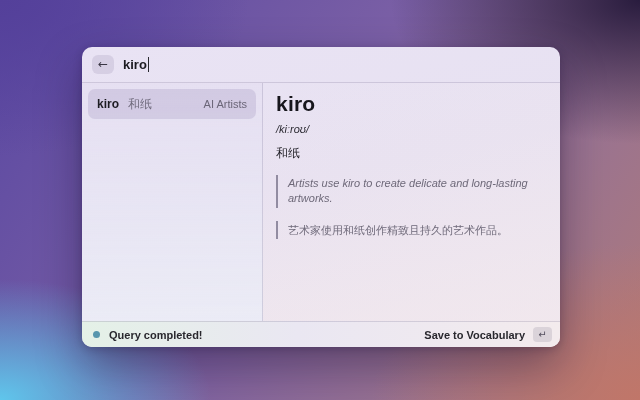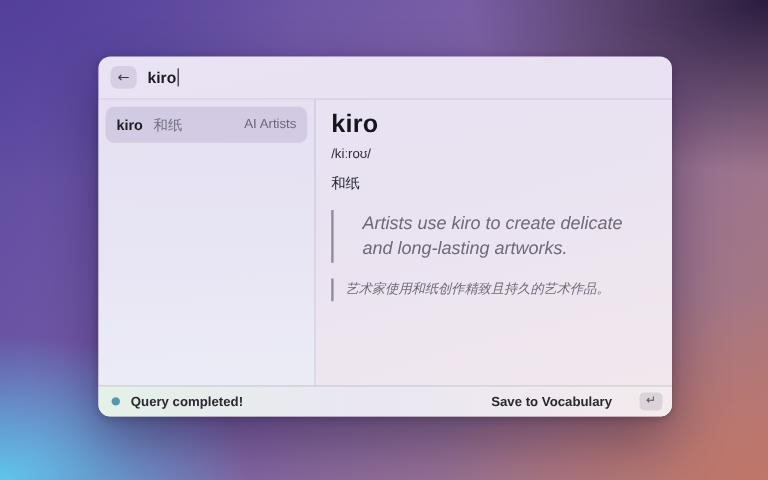--- a/index.html
+++ b/index.html
@@ -58,51 +58,51 @@
   }
   .result-item.selected { background: rgba(122, 103, 160, 0.18); }
   .result-item .w { font-weight: 700; color: #1d1c22; }
   .result-item .t { margin-left: 9px; color: #716c7e; }
   .result-item .badge { margin-left: auto; font-size: 11px; color: #6b6678; }
   .content {
     flex: 1; padding: 9px 14px 10px 13px; overflow: hidden;
     background: linear-gradient(160deg, rgba(255,255,255,0) 0%, rgba(244, 233, 236, 0.45) 100%);
   }
   .entry-title { font-size: 21px; font-weight: 700; color: #17161c; letter-spacing: 0.2px; }
-  .phonetic { margin-top: 7px; font-size: 11px; color: #2c2b33; }
+  .phonetic { margin-top: 7px; font-size: 11px; font-style: italic; color: #2c2b33; }
   .definition {
     margin-top: 10px; font-size: 11.5px; font-style: italic; font-weight: 500;
     color: #343339; line-height: 1.55; max-width: 296px;
   }
   .zh-word { margin-top: 10px; font-size: 12px; font-weight: 500; color: #201f26; }
   blockquote {
     margin-top: 13px; border-left: 2px solid #928ca1; padding: 1px 0 1px 10px;
     max-width: 290px;
   }
-  .example-en { font-size: 15px; font-style: italic; color: #6e6979; line-height: 1.4; margin-left: 14px; }
-  .example-zh { font-size: 11px; color: #6e6979; line-height: 1.5; font-style: italic; }
+  .example-en { font-size: 11px; font-style: italic; color: #6e6979; line-height: 1.4; }
+  .example-zh { font-size: 11px; color: #6e6979; line-height: 1.5; }
   .note {
     margin-top: 15px; font-size: 11.5px; font-style: italic; font-weight: 500;
     color: #2e2d34; line-height: 1.6; max-width: 300px;
   }
   .footer {
     flex: 0 0 26px; height: 26px;
     border-top: 1px solid rgba(110, 100, 135, 0.22);
     background: linear-gradient(90deg, #e4f1e7 0%, #eae7f2 45%, #f3ebed 100%);
     display: flex; align-items: center;
     padding: 0 8px 0 11px;
     font-size: 11px;
   }
   .status-dot {
     width: 7px; height: 7px; border-radius: 50%;
     background: var(--status_dot); margin-right: 9px;
   }
   .status-text { font-weight: 700; color: #29282e; text-align: center; }
   .footer-action {
-    margin-left: auto; display: flex; align-items: center; gap: 23px;
+    margin-left: auto; display: flex; align-items: center; gap: 8px;
     cursor: pointer;
   }
   .footer-action .label { font-weight: 700; color: #29282e; }
   .key-hint {
     width: 19px; height: 15px; border-radius: 4px;
     background: rgba(80, 70, 100, 0.14);
     color: #55505f; font-size: 10px; line-height: 15px; text-align: center;
     font-family: "DejaVu Sans", sans-serif;
   }
 </style>

